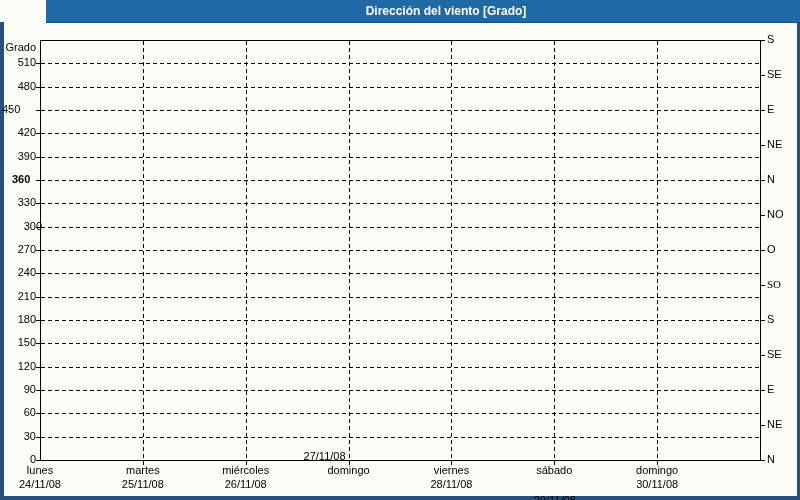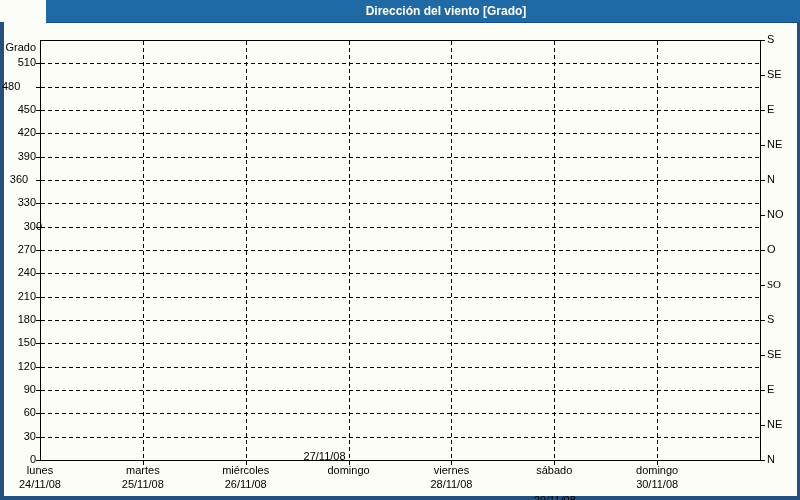--- a/index.html
+++ b/index.html
@@ -66,33 +66,33 @@
   <div id="frame-bottom" class="frame"></div>
 
   <div id="plot"></div>
   <div id="ylabel">Grado</div>
   <div id="layer">
       <div class="abs" style="left: 41px; top: 63.3333px; width: 719px; height: 1px; background: repeating-linear-gradient(to right, rgb(0, 0, 0) 0px, rgb(0, 0, 0) 4px, transparent 4px, transparent 7px);"></div>
       <div class="abs" style="left: 36px; top: 63.3333px; width: 4px; height: 1px; background: rgb(0, 0, 0);"></div>
       <div class="abs" style="left: 2px; top: 56.3333px; width: 34px; text-align: right;">510</div>
       <div class="abs" style="left: 41px; top: 86.6667px; width: 719px; height: 1px; background: repeating-linear-gradient(to right, rgb(0, 0, 0) 0px, rgb(0, 0, 0) 4px, transparent 4px, transparent 7px);"></div>
       <div class="abs" style="left: 36px; top: 86.6667px; width: 4px; height: 1px; background: rgb(0, 0, 0);"></div>
-      <div class="abs" style="left: 2px; top: 79.6667px; width: 34px; ">480</div>
+      <div class="abs" style="left: 2px; top: 79.6667px; width: 34px; text-align: right;">480</div>
       <div class="abs" style="left: 41px; top: 110px; width: 719px; height: 1px; background: repeating-linear-gradient(to right, rgb(0, 0, 0) 0px, rgb(0, 0, 0) 4px, transparent 4px, transparent 7px);"></div>
       <div class="abs" style="left: 36px; top: 110px; width: 4px; height: 1px; background: rgb(0, 0, 0);"></div>
-      <div class="abs" style="left: 2px; top: 103px; width: 34px; text-align: right;">450</div>
+      <div class="abs" style="left: 2px; top: 103px; width: 34px; text-align: left;">450</div>
       <div class="abs" style="left: 41px; top: 133.333px; width: 719px; height: 1px; background: repeating-linear-gradient(to right, rgb(0, 0, 0) 0px, rgb(0, 0, 0) 4px, transparent 4px, transparent 7px);"></div>
       <div class="abs" style="left: 36px; top: 133.333px; width: 4px; height: 1px; background: rgb(0, 0, 0);"></div>
       <div class="abs" style="left: 2px; top: 126.333px; width: 34px; text-align: right;">420</div>
       <div class="abs" style="left: 41px; top: 156.667px; width: 719px; height: 1px; background: repeating-linear-gradient(to right, rgb(0, 0, 0) 0px, rgb(0, 0, 0) 4px, transparent 4px, transparent 7px);"></div>
       <div class="abs" style="left: 36px; top: 156.667px; width: 4px; height: 1px; background: rgb(0, 0, 0);"></div>
       <div class="abs" style="left: 2px; top: 149.667px; width: 34px; text-align: right;">390</div>
       <div class="abs" style="left: 41px; top: 180px; width: 719px; height: 1px; background: repeating-linear-gradient(to right, rgb(0, 0, 0) 0px, rgb(0, 0, 0) 4px, transparent 4px, transparent 7px);"></div>
       <div class="abs" style="left: 36px; top: 180px; width: 4px; height: 1px; background: rgb(0, 0, 0);"></div>
-      <div class="abs" style="left: 2px; top: 173px; width: 34px; text-align: center;">360</div>
+      <div class="abs" style="left: 12px; top: 173px; width: 34px; text-align: left; font-weight: bold;">360</div>
       <div class="abs" style="left: 41px; top: 203.333px; width: 719px; height: 1px; background: repeating-linear-gradient(to right, rgb(0, 0, 0) 0px, rgb(0, 0, 0) 4px, transparent 4px, transparent 7px);"></div>
       <div class="abs" style="left: 36px; top: 203.333px; width: 4px; height: 1px; background: rgb(0, 0, 0);"></div>
       <div class="abs" style="left: 2px; top: 196.333px; width: 34px; text-align: right;">330</div>
       <div class="abs" style="left: 41px; top: 226.667px; width: 719px; height: 1px; background: repeating-linear-gradient(to right, rgb(0, 0, 0) 0px, rgb(0, 0, 0) 4px, transparent 4px, transparent 7px);"></div>
       <div class="abs" style="left: 36px; top: 226.667px; width: 4px; height: 1px; background: rgb(0, 0, 0);"></div>
       <div class="abs" style="left: 8px; top: 219.667px; width: 34px; text-align: right;">300</div>
       <div class="abs" style="left: 41px; top: 250px; width: 719px; height: 1px; background: repeating-linear-gradient(to right, rgb(0, 0, 0) 0px, rgb(0, 0, 0) 4px, transparent 4px, transparent 7px);"></div>
       <div class="abs" style="left: 36px; top: 250px; width: 4px; height: 1px; background: rgb(0, 0, 0);"></div>
       <div class="abs" style="left: 2px; top: 243px; width: 34px; text-align: right;">270</div>
       <div class="abs" style="left: 41px; top: 273.333px; width: 719px; height: 1px; background: repeating-linear-gradient(to right, rgb(0, 0, 0) 0px, rgb(0, 0, 0) 4px, transparent 4px, transparent 7px);"></div>

